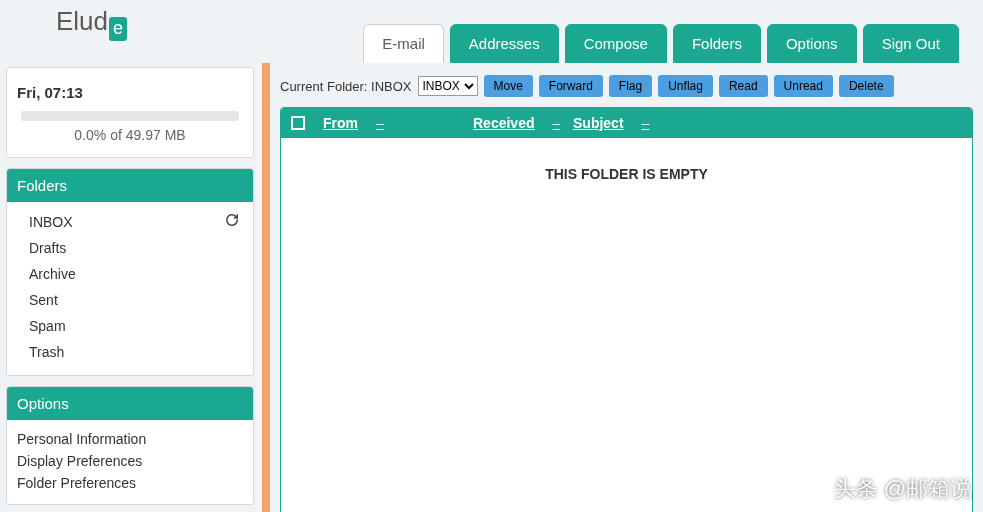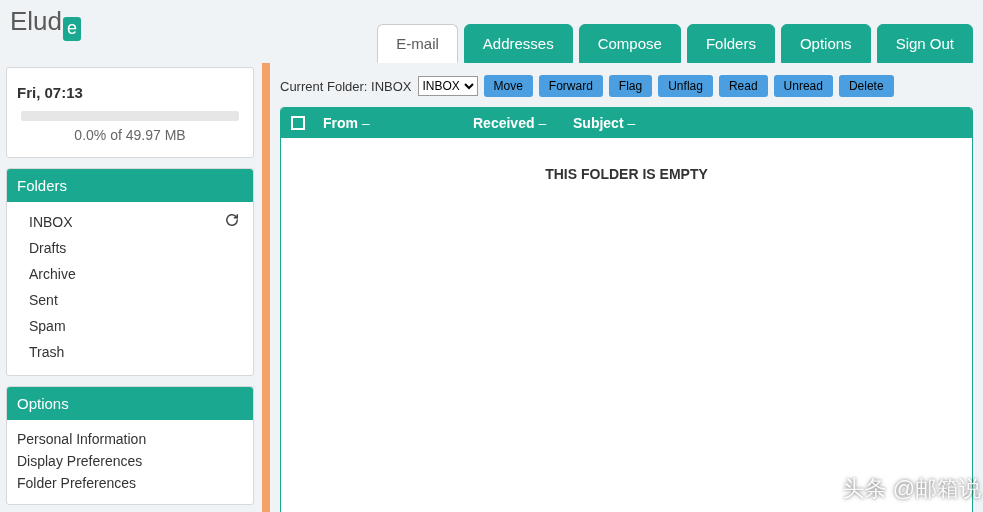--- a/index.html
+++ b/index.html
@@ -9,20 +9,21 @@
   background: #f0f3f6;
   color: #333;
   width: 983px;
   height: 512px;
   overflow: hidden;
   position: relative;
 }
 .top-row {
   display: flex;
   align-items: flex-start;
+  margin-left: 46px;
 }
 .logo-area {
   padding: 6px 10px 0 10px;
 }
 .logo {
   font-size: 26px;
   font-weight: 500;
   color: #5a5a5a;
   display: flex;
   align-items: baseline;
@@ -38,21 +39,21 @@
   border-radius: 3px;
   font-size: 18px;
   margin-left: 1px;
   position: relative;
   top: 4px;
 }
 .tabs {
   margin-left: auto;
   display: flex;
   gap: 6px;
-  padding: 24px 10px 0 0;
+  padding: 24px 24px 0 0;
   align-items: flex-end;
 }
 .tab {
   background: #1aa890;
   color: #fff;
   padding: 10px 18px;
   border-radius: 6px 6px 0 0;
   border: 1px solid #1aa890;
   font-size: 15px;
   cursor: pointer;
@@ -192,37 +193,38 @@
 }
 .mail-head .chk {
   width: 14px;
   height: 14px;
   border: 2px solid #fff;
   margin-right: 18px;
 }
 .mail-head .col {
   display: flex;
   align-items: center;
-  gap: 4px;
-  cursor: pointer;
+  gap: 18px;
+  cursor: pointer;
+  text-decoration: underline;
 }
 .col-from { width: 150px; }
 .col-recv { width: 100px; }
 .mail-head .dash { font-weight: normal; opacity: 0.9; }
 .mail-body {
   flex: 1;
   padding: 28px 0 0 0;
   text-align: center;
   font-weight: bold;
   font-size: 14px;
   color: #333;
 }
 .watermark {
   position: absolute;
-  right: 2px;
+  right: 11px;
   bottom: 8px;
   font-size: 22px;
   color: rgba(255,255,255,0.95);
   text-shadow: 0 0 3px rgba(0,0,0,0.4), 0 0 5px rgba(0,0,0,0.3);
   font-weight: 500;
   pointer-events: none;
 }
 </style>
 </head>
 <body>

